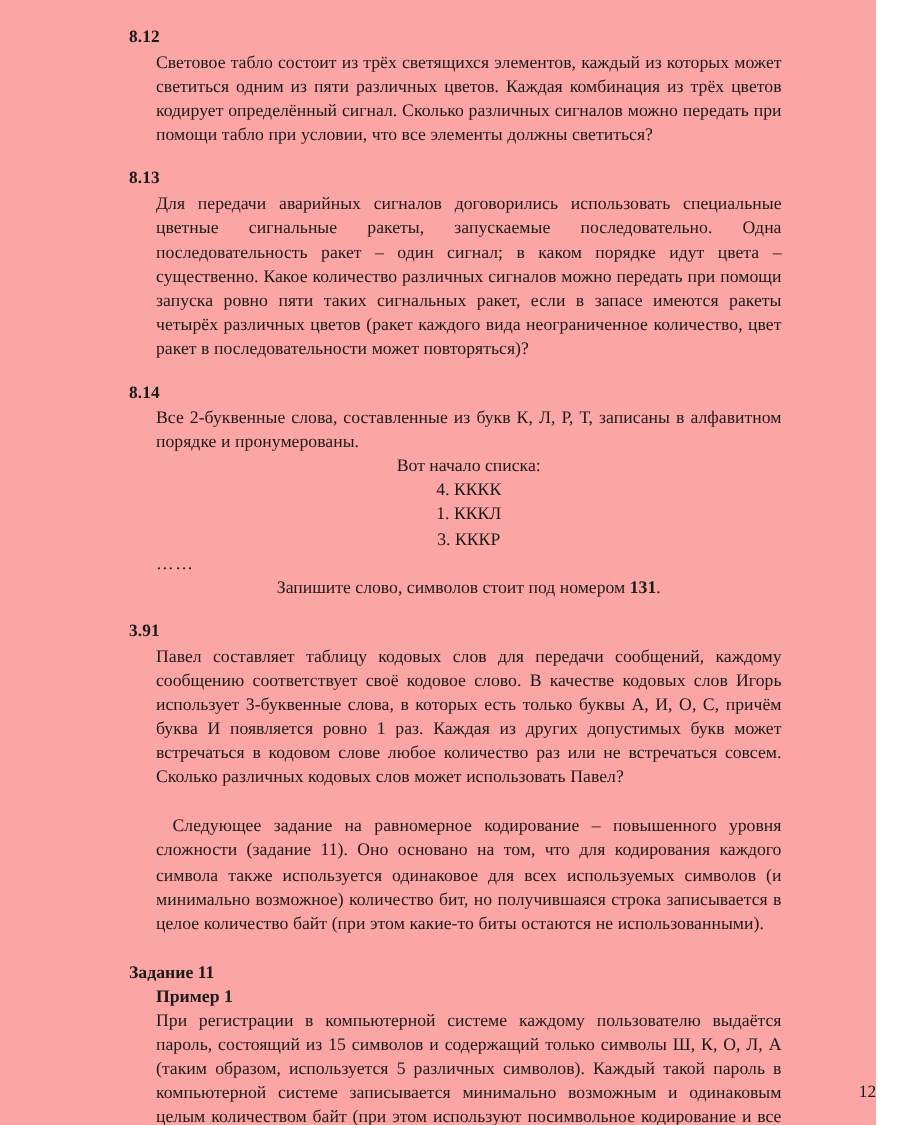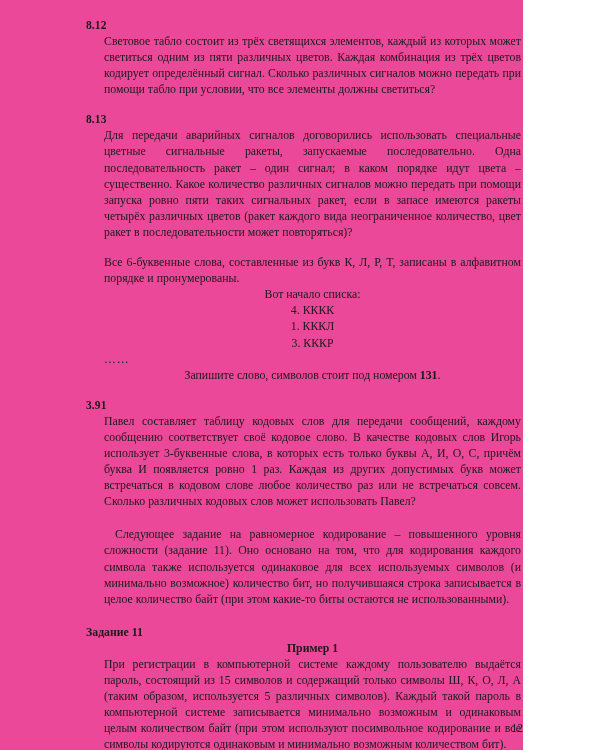--- a/index.html
+++ b/index.html
@@ -2,23 +2,23 @@
 <html><head>
 <meta charset="utf-8">
 <style>
   html, body {
     margin: 0;
     padding: 0;
     background: #ffffff;
   }
   .page {
     position: relative;
-    width: 523px;
+    width: 584px;
     height: 750px;
-    background: #ec4899;
+    background: #fca5a5;
     overflow: hidden;
     font-family: "Liberation Serif", "DejaVu Serif", serif;
     color: #1a1a1a;
     text-decoration: underline;
   }
   .content {
     position: absolute;
     left: 86px;
     top: 0;
     width: 435px;
@@ -65,21 +65,20 @@
     font-weight: bold;
     font-size: 11.8px;
     line-height: 16px;
     margin: 0;
   }
   .heading-example {
     font-weight: bold;
     font-size: 11.8px;
     line-height: 16px;
     margin: 0 0 0 18px;
-    text-align: center;
   }
   .page-number {
     position: absolute;
     left: 0;
     right: 0;
     top: 722px;
     text-align: right;
     font-size: 11.5px;
     font-family: "Liberation Serif", "DejaVu Serif", serif;
     color: #1a1a1a;
@@ -106,22 +105,23 @@
     <div>
       <p class="task-num">8.13</p>
       <div class="body-block">
         <p class="para noindent lastflush">Для передачи аварийных сигналов договорились использовать специальные цветные сигнальные ракеты, запускаемые последовательно. Одна последовательность ракет – один сигнал; в каком порядке идут цвета – существенно. Какое количество различных сигналов можно передать при помощи запуска ровно пяти таких сигнальных ракет, если в запасе имеются ракеты четырёх различных цветов (ракет каждого вида неограниченное количество, цвет ракет в последовательности может повторяться)?</p>
       </div>
     </div>
 
     <div class="gap-md"></div>
 
     <div>
+      <p class="task-num">8.14</p>
       <div class="body-block">
-        <p class="para noindent lastflush">Все 6-буквенные слова, составленные из букв К, Л, Р, Т, записаны в алфавитном порядке и пронумерованы.</p>
+        <p class="para noindent lastflush">Все 2-буквенные слова, составленные из букв К, Л, Р, Т, записаны в алфавитном порядке и пронумерованы.</p>
         <p class="list-line">Вот начало списка:</p>
         <p class="list-line">4. КККК</p>
         <p class="list-line">1. КККЛ</p>
         <p class="list-line">3. КККР</p>
         <p class="dots">……</p>
         <p class="list-line"><span>Запишите слово, символов стоит под номером </span><b class="bold-inline">131</b><span>.</span></p>
       </div>
     </div>
 
     <div class="gap-md"></div>

